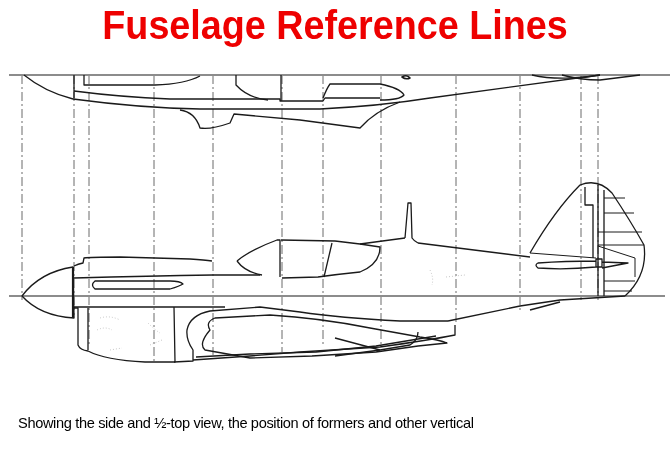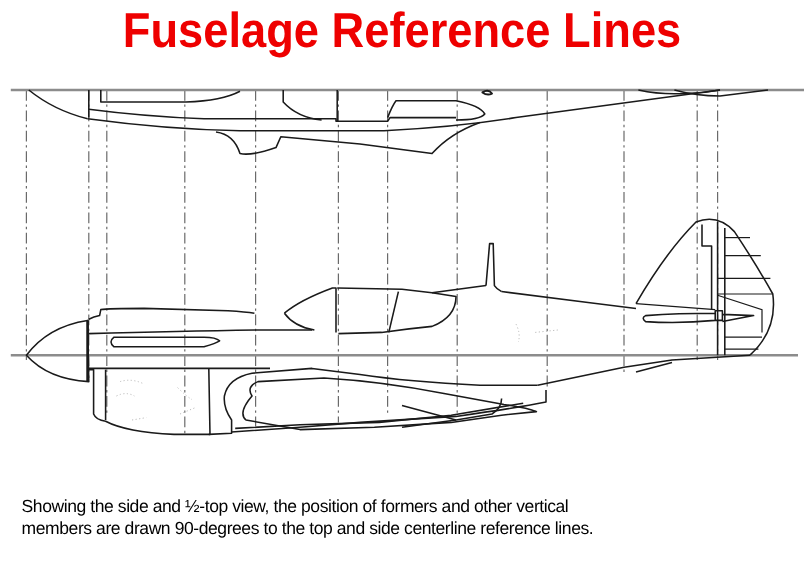--- a/index.html
+++ b/index.html
@@ -126,14 +126,13 @@
     <path class="outline" d="M193 360 L250 356 L300 352 L380 347 Q430 340 455 335 L455 325"></path>
     <path class="outline" d="M335 338 L380 350 L410 345 Q418 340 418 332"></path>
     <path class="outline" d="M335 356 L380 350"></path>
 
     <path class="speck" d="M100 318 Q110 315 120 320 M97 330 Q105 326 112 330 M148 323 Q155 330 160 333 M150 345 L162 340 M110 350 L122 348 M430 270 Q434 278 432 285 M446 277 L465 275"></path>
   </g>
 </svg>
 
 <div class="caption">
   <div>Showing the side and ½-top view, the position of formers and other vertical</div>
-  <div>members are drawn 90-degrees to the top and side centerline reference lines.</div>
 </div>
 
 </body></html>

